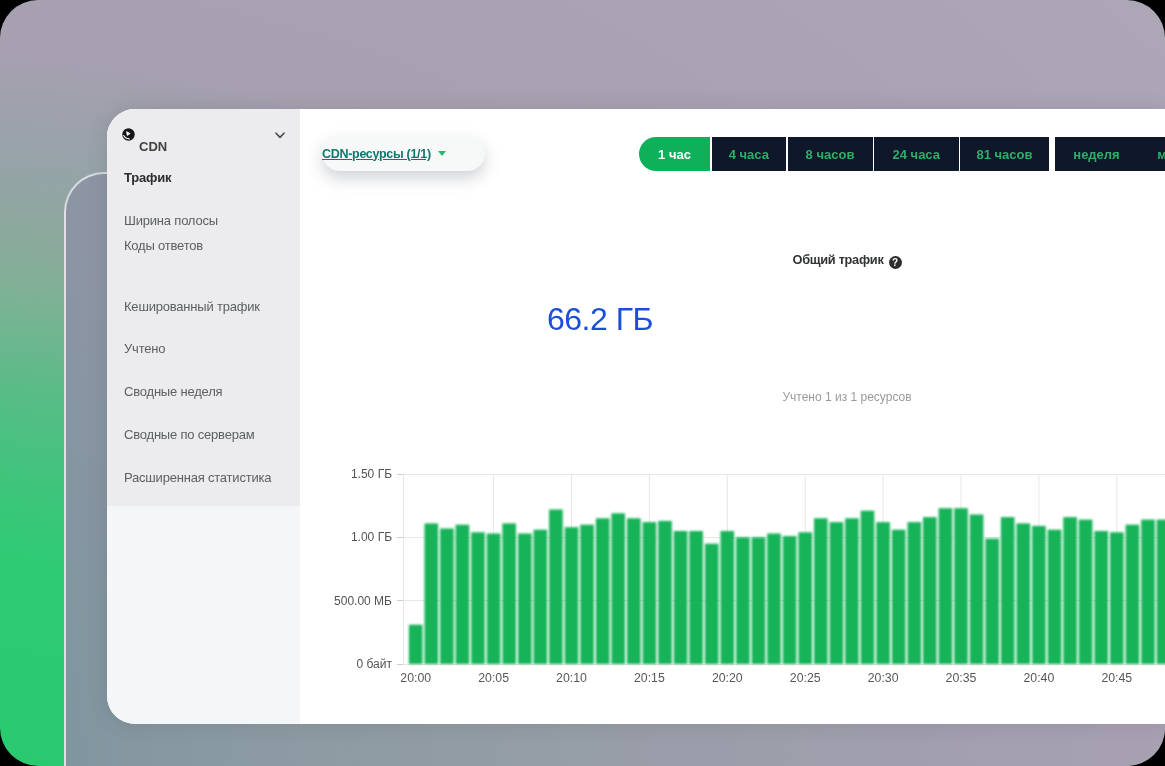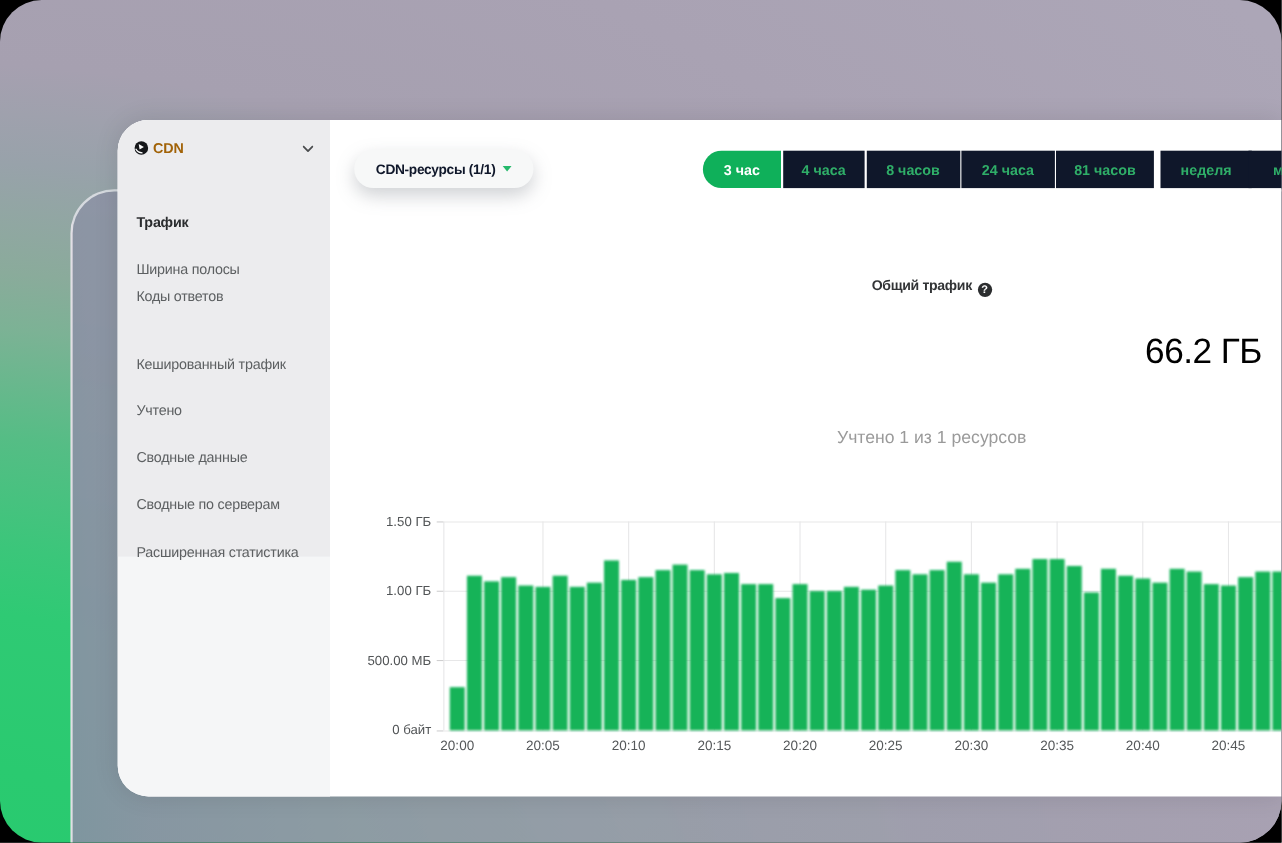--- a/index.html
+++ b/index.html
@@ -11,36 +11,36 @@
 }
 .glass{position:absolute;left:64px;top:172px;width:1300px;height:800px;border-radius:40px;
   border:2px solid rgba(255,255,255,0.65);
   background:linear-gradient(83deg, rgba(128,146,160,0.95) 0%, rgba(140,147,164,0.95) 7%, rgba(147,153,166,0.95) 21.5%, rgba(158,158,172,0.95) 54%, rgba(170,162,180,0.95) 88%, rgba(172,163,182,0.95) 100%);
 }
 .card{position:absolute;left:107px;top:109px;width:1058px;height:615px;background:#fff;
   border-radius:28px 0 0 28px;box-shadow:0 0 22px rgba(0,0,0,0.10);}
 .sidebar{position:absolute;left:0;top:0;width:193px;height:615px;background:#f5f6f7;border-radius:28px 0 0 28px;overflow:hidden;}
 .sidemenu{position:absolute;left:0;top:0;width:193px;height:397px;background:#ececee;}
 .sbhead{position:absolute;left:15px;top:18px;width:163px;height:17px;}
-.sbhead .ttl{position:absolute;left:17px;top:0;font-size:13px;font-weight:700;color:#a16207;}
-.mi{position:absolute;left:17px;font-size:13px;letter-spacing:-0.2px;color:#5d6062;white-space:nowrap;margin-top:24px;}
+.sbhead .ttl{position:absolute;left:17px;top:12px;font-size:13px;font-weight:700;color:#404040;}
+.mi{position:absolute;left:17px;font-size:13px;letter-spacing:-0.2px;color:#5d6062;white-space:nowrap;}
 .mi.act{color:#2b2d2f;font-weight:700;}
 .pill{position:absolute;left:215px;top:27px;width:163px;height:35px;border-radius:18px;background:#f7f8f8;
-  box-shadow:0 7px 16px rgba(120,125,135,0.35);display:flex;align-items:center;justify-content:center;
-  font-size:12.5px;font-weight:700;letter-spacing:-0.3px;color:#0f172a;}
+  box-shadow:0 7px 16px rgba(120,125,135,0.35);display:flex;align-items:center;
+  font-size:12.5px;font-weight:700;letter-spacing:-0.3px;color:#0f766e;text-decoration:underline;}
 .pill .tri{display:inline-block;margin-left:7px;width:0;height:0;border-left:4.5px solid transparent;border-right:4.5px solid transparent;border-top:5.5px solid #25b96b;}
 .segwrap{position:absolute;left:532px;top:28px;height:34px;}
 .seg{position:absolute;top:0;height:34px;background:#0f172a;color:#2fae68;font-size:13px;font-weight:700;
   display:flex;align-items:center;justify-content:center;}
 .seg.act{background:#0fb05a;color:#fff;border-radius:17px 0 0 17px;}
 .st1{position:absolute;left:440px;top:143px;width:600px;font-size:12.8px;font-weight:700;letter-spacing:-0.3px;color:#323436;text-align:center;}
 .qi{display:inline-block;vertical-align:-2px;margin-left:5px;width:13px;height:13px;border-radius:50%;background:#2b2d2f;color:#fff;
   font-size:10px;font-weight:700;line-height:13px;text-align:center;}
-.st2{position:absolute;left:440px;top:192px;width:600px;font-size:32px;color:#000000;letter-spacing:-0.5px;text-align:right;}
-.st3{position:absolute;left:440px;top:281px;width:600px;font-size:16px;color:#9a9a9a;text-align:center;}
+.st2{position:absolute;left:440px;top:192px;width:600px;font-size:32px;color:#1d4ed8;letter-spacing:-0.5px;text-align:left;}
+.st3{position:absolute;left:440px;top:281px;width:600px;font-size:12px;color:#9a9a9a;text-align:center;}
 svg text{font-family:"Liberation Sans",sans-serif;}
 </style></head>
 <body>
 <div class="viewport">
   <div class="glass"></div>
   <div class="card">
     <svg style="position:absolute;left:0;top:0" width="1058" height="615" viewBox="0 0 1058 615">
       <defs>
           <filter id="soft" x="-5%" y="-5%" width="110%" height="110%">
             <feGaussianBlur stdDeviation="0.8"></feGaussianBlur>
@@ -149,27 +149,27 @@
         <span class="ttl">CDN</span>
         <svg width="10" height="7" viewBox="0 0 10 7" style="position:absolute;left:153px;top:5px">
           <polyline points="1,1.2 5,5.4 9,1.2" fill="none" stroke="#4a4c4e" stroke-width="1.6" stroke-linecap="round" stroke-linejoin="round"></polyline>
         </svg>
       </div>
       <div class="mi act" style="top:61px">Трафик</div>
       <div class="mi" style="top:104px">Ширина полосы</div>
       <div class="mi" style="top:129px">Коды ответов</div>
       <div class="mi" style="top:190px">Кешированный трафик</div>
       <div class="mi" style="top:232px">Учтено</div>
-      <div class="mi" style="top:275px">Сводные данные</div>
+      <div class="mi" style="top:275px">Сводные неделя</div>
       <div class="mi" style="top:318px">Сводные по серверам</div>
       <div class="mi" style="top:361px">Расширенная статистика</div>
     </div>
     <div class="pill">CDN-ресурсы (1/1)<span class="tri"></span></div>
     <div class="segwrap">
-      <div class="seg act" style="left:0;width:71px">3 час</div>
+      <div class="seg act" style="left:0;width:71px">1 час</div>
       <div class="seg" style="left:72.5px;width:74.5px">4 часа</div>
       <div class="seg" style="left:148.5px;width:85px">8 часов</div>
       <div class="seg" style="left:235px;width:84.5px">24 часа</div>
       <div class="seg" style="left:321px;width:89px">81 часов</div>
       <div class="seg" style="left:416px;width:83px">неделя</div>
       <div class="seg" style="left:496px;width:84px">месяц</div>
     </div>
     <div class="st1" style="">Общий трафик<span class="qi">?</span></div>
     <div class="st2">66.2 ГБ</div>
     <div class="st3">Учтено 1 из 1 ресурсов</div>

